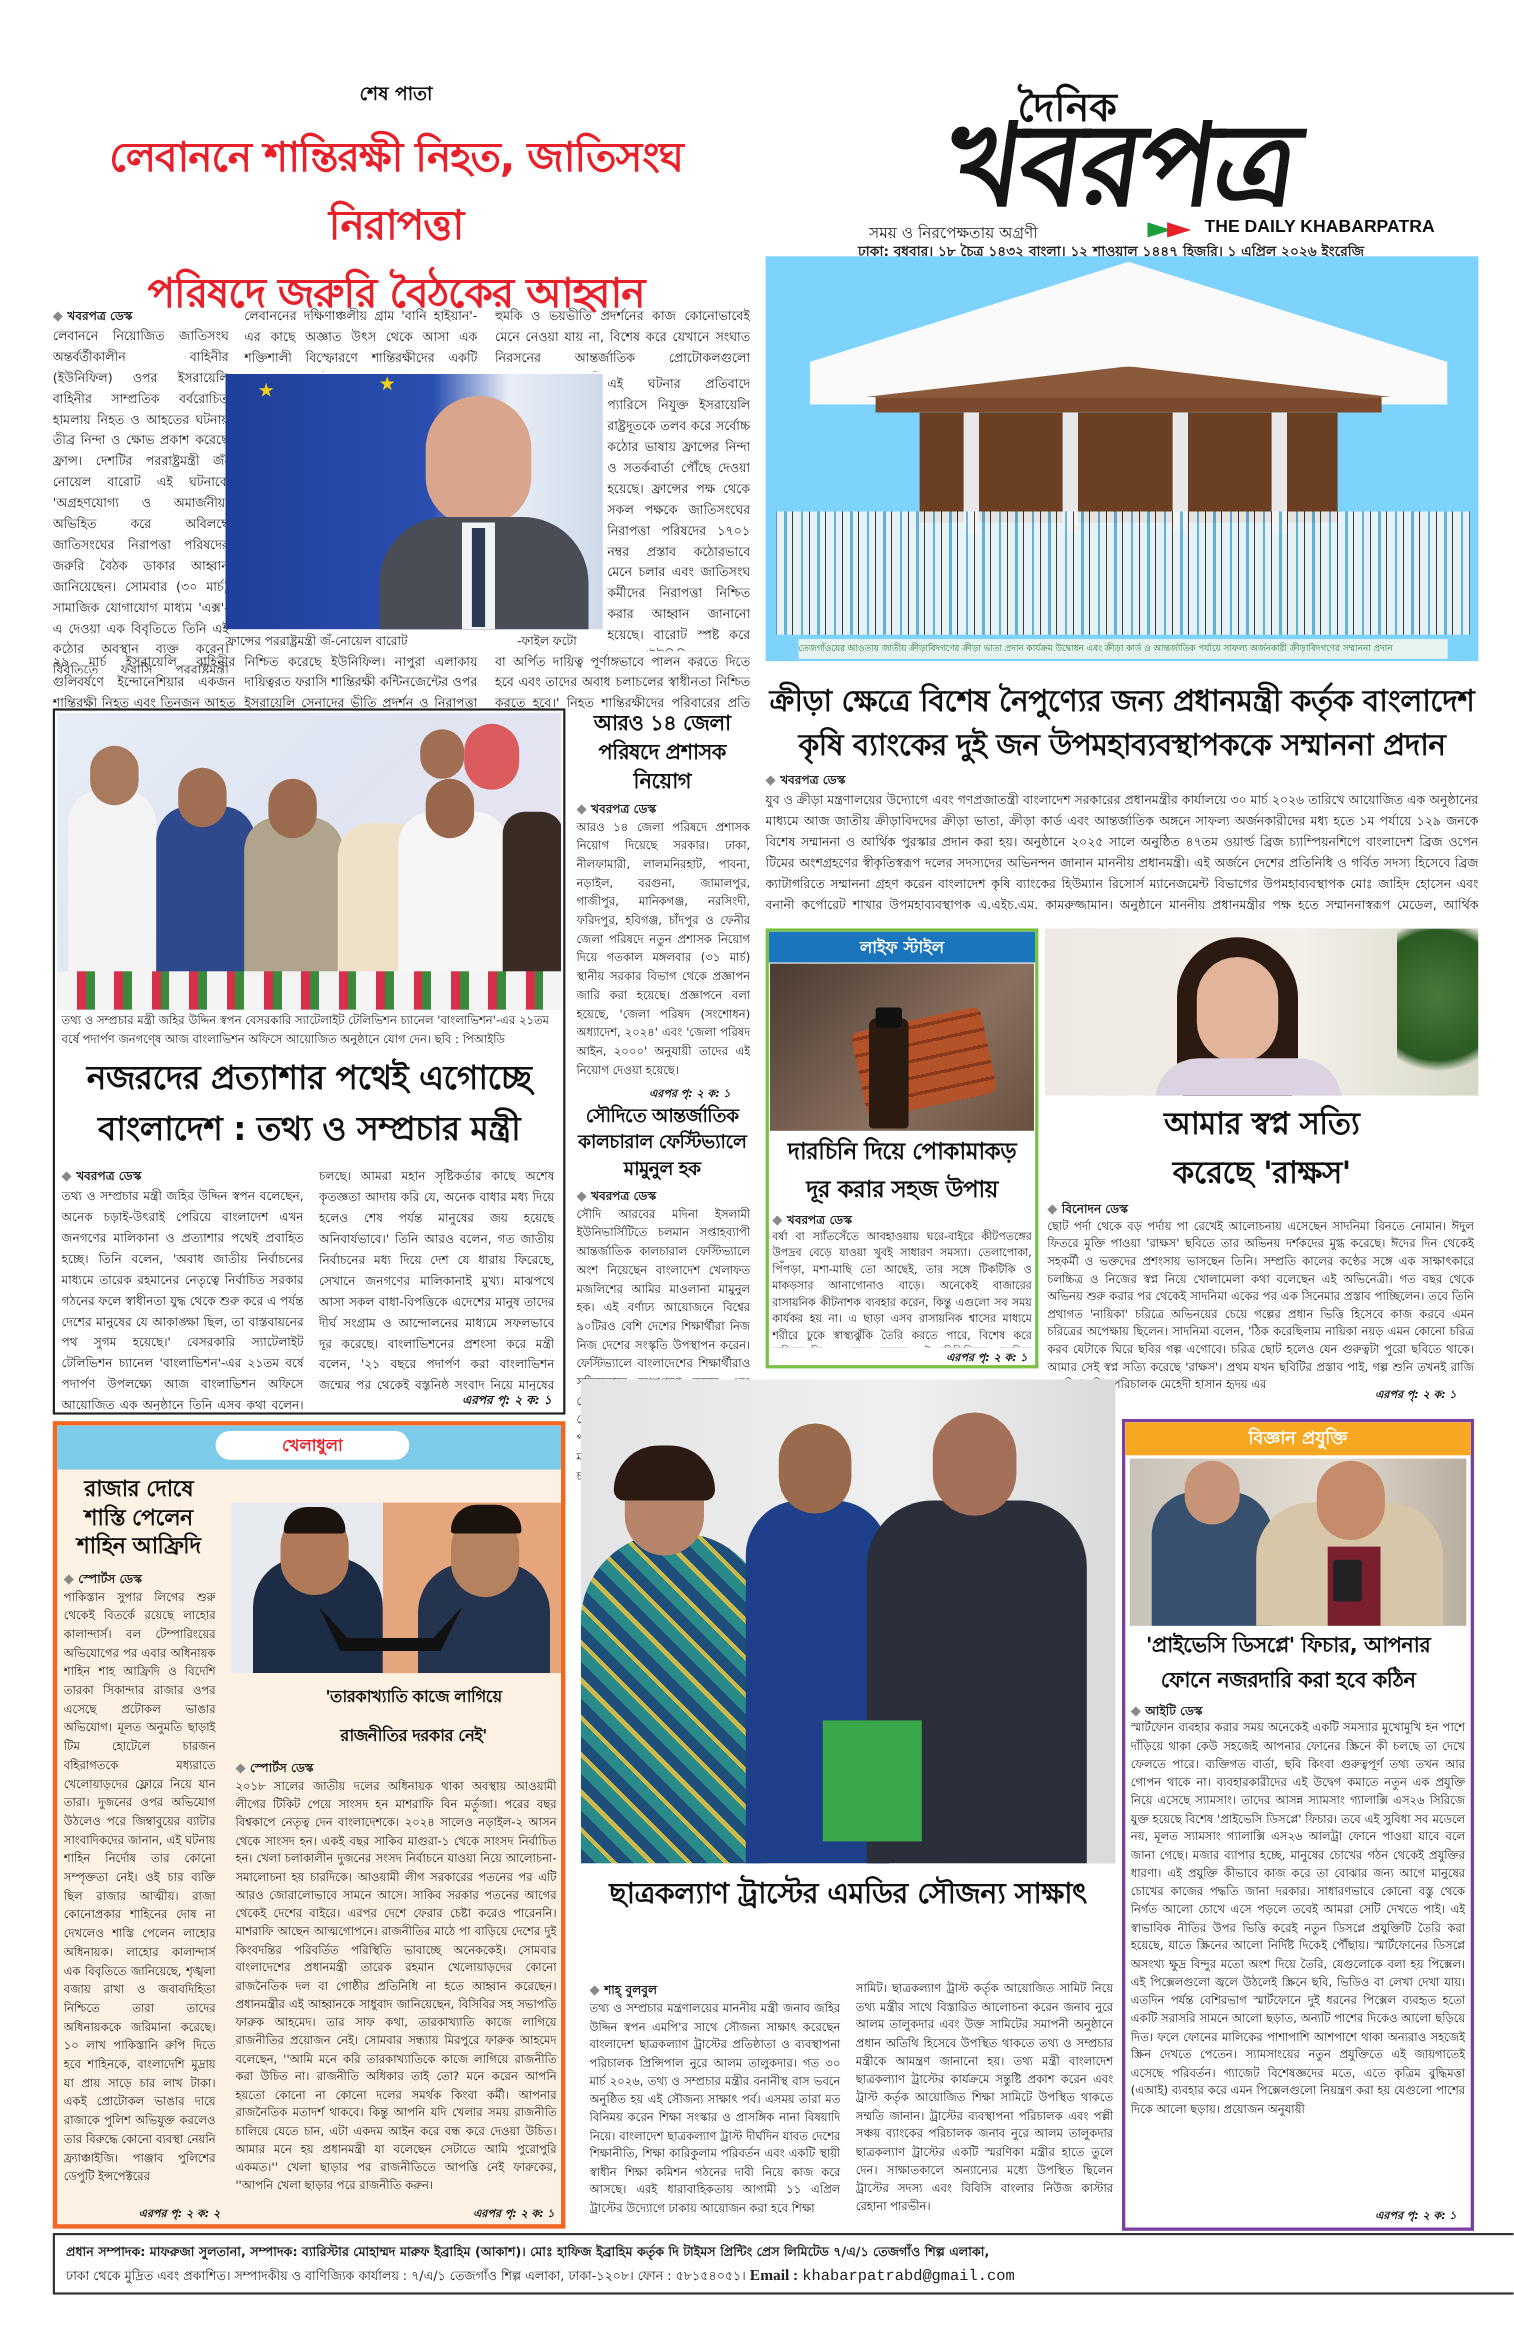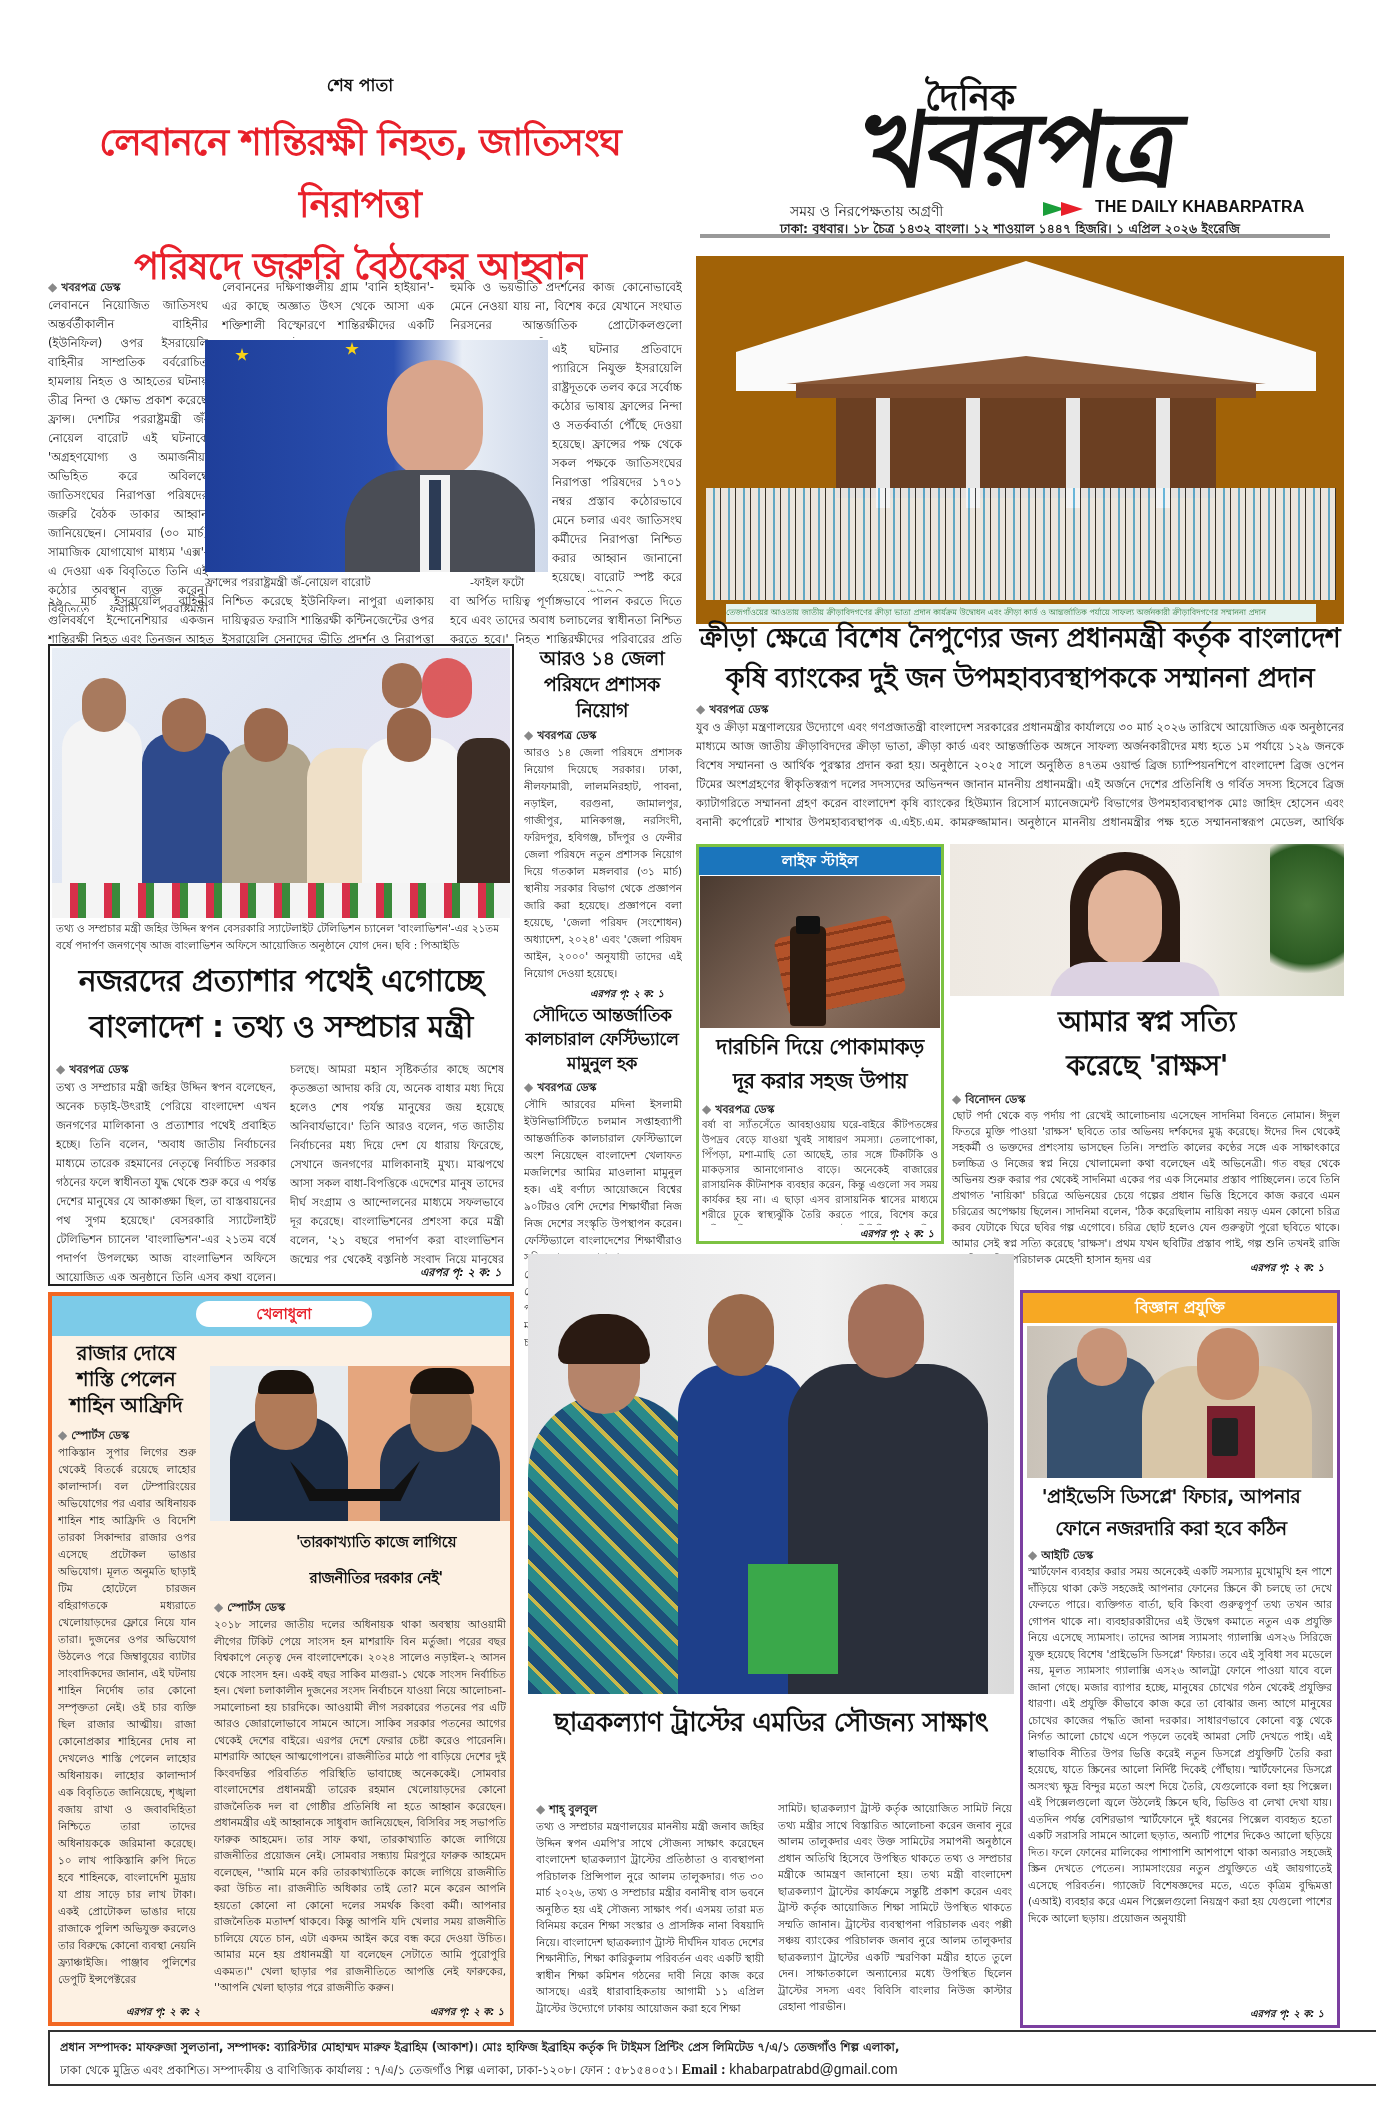--- a/index.html
+++ b/index.html
@@ -54,21 +54,21 @@
   <div style="position:absolute;left:224px;top:140px;width:12px;height:90px;background:#2c3b55"></div>
 </div>
 <div class="abs caption" style="left:205px;top:574px;width:220px">ফ্রান্সের পররাষ্ট্রমন্ত্রী জঁ-নোয়েল বারোট</div>
 <div class="abs caption" style="left:470px;top:574px;width:80px">-ফাইল ফটো</div>
 
 <div class="abs txt" style="left:552px;top:340px;width:130px;height:252px;overflow:hidden">এই ঘটনার প্রতিবাদে প্যারিসে নিযুক্ত ইসরায়েলি রাষ্ট্রদূতকে তলব করে সর্বোচ্চ কঠোর ভাষায় ফ্রান্সের নিন্দা ও সতর্কবার্তা পৌঁছে দেওয়া হয়েছে। ফ্রান্সের পক্ষ থেকে সকল পক্ষকে জাতিসংঘের নিরাপত্তা পরিষদের ১৭০১ নম্বর প্রস্তাব কঠোরভাবে মেনে চলার এবং জাতিসংঘ কর্মীদের নিরাপত্তা নিশ্চিত করার আহ্বান জানানো হয়েছে। বারোট স্পষ্ট করে বলেন, 'ইউনিফিলকে তাদের ম্যান্ডেট</div>
 <div class="abs txt" style="left:48px;top:592px;width:166px;height:58px;overflow:hidden">২৯ মার্চ ইসরায়েলি বাহিনীর গুলিবর্ষণে ইন্দোনেশিয়ার একজন শান্তিরক্ষী নিহত এবং তিনজন আহত হন। এর রেশ কাটতে না কাটতেই ৩০ মার্চ পৃথক এক বিস্ফোরণে আরও দুই ইন্দোনেশীয় শান্তিরক্ষী প্রাণ হারান এবং দুইজন গুরুতর আহত হন। এছাড়া</div>
 <div class="abs txt" style="left:222px;top:592px;width:212px;height:58px;overflow:hidden">নিশ্চিত করেছে ইউনিফিল। নাপুরা এলাকায় দায়িত্বরত ফরাসি শান্তিরক্ষী কন্টিনজেন্টের ওপর ইসরায়েলি সেনাদের ভীতি প্রদর্শন ও নিরাপত্তা হুমকির ঘটনায় চরম অসন্তোষ প্রকাশ করেছে প্যারিস। জঁ-নোয়েল বারোট বলেন, 'ইসরায়েলি সেনাদের এই ধরনের</div>
 <div class="abs txt" style="left:450px;top:592px;width:232px;height:58px;overflow:hidden">বা অর্পিত দায়িত্ব পূর্ণাঙ্গভাবে পালন করতে দিতে হবে এবং তাদের অবাধ চলাচলের স্বাধীনতা নিশ্চিত করতে হবে।' নিহত শান্তিরক্ষীদের পরিবারের প্রতি গভীর সমবেদনা জানিয়ে ইন্দোনেশিয়ার সাথে সংহতি প্রকাশ করেছে ফ্রান্স।</div>
 
-<div class="photo" style="left:696px;top:256px;width:648px;height:368px;background:#a16207">
+<div class="photo" style="left:696px;top:233px;width:648px;height:368px;background:#7dd3fc">
   <div style="position:absolute;left:40px;top:5px;width:580px;height:130px;background:#fafafa;clip-path:polygon(50% 0,100% 70%,100% 100%,0 100%,0 70%)"></div>
   <div style="position:absolute;left:90px;top:100px;width:480px;height:28px;background:#8a5a3a;clip-path:polygon(50% 0,100% 100%,0 100%)"></div>
   <div style="position:absolute;left:100px;top:128px;width:460px;height:14px;background:#7b4a2c"></div>
   <div style="position:absolute;left:140px;top:142px;width:380px;height:100px;background:#6b3f22"></div>
   <div style="position:absolute;left:180px;top:142px;width:14px;height:110px;background:#e8e8e8"></div>
   <div style="position:absolute;left:270px;top:142px;width:14px;height:110px;background:#e8e8e8"></div>
   <div style="position:absolute;left:370px;top:142px;width:14px;height:110px;background:#e8e8e8"></div>
   <div style="position:absolute;left:460px;top:142px;width:14px;height:110px;background:#e8e8e8"></div>
   <div style="position:absolute;left:10px;top:232px;width:630px;height:112px;background:repeating-linear-gradient(90deg,#f4f4f4 0 7px,#5bb0d8 7px 9px,#f4f4f4 9px 14px,#2c2c2c 14px 15px);opacity:.9"></div>
   <div style="position:absolute;left:30px;top:348px;width:590px;font-size:8px;line-height:18px;color:#2b7a3a;white-space:nowrap;overflow:hidden;background:#e6f3ef">তেজগাঁওয়ের আওতায় জাতীয় ক্রীড়াবিদগণের ক্রীড়া ভাতা প্রদান কার্যক্রম উদ্বোধন এবং ক্রীড়া কার্ড ও আন্তর্জাতিক পর্যায়ে সাফল্য অর্জনকারী ক্রীড়াবিদগণের সম্মাননা প্রদান</div>
@@ -204,15 +204,15 @@
 </div>
 <div class="abs byline" style="left:536px;top:1800px"><span class="dia">◆</span><span>শাহ্ বুলবুল</span></div>
 <div class="abs txt" style="left:536px;top:1818px;width:228px;height:210px;overflow:hidden;font-size:10.5px;line-height:16.5px">তথ্য ও সম্প্রচার মন্ত্রণালয়ের মাননীয় মন্ত্রী জনাব জহির উদ্দিন স্বপন এমপি'র সাথে সৌজন্য সাক্ষাৎ করেছেন বাংলাদেশ ছাত্রকল্যাণ ট্রাস্টের প্রতিষ্ঠাতা ও ব্যবস্থাপনা পরিচালক প্রিন্সিপাল নুরে আলম তালুকদার। গত ৩০ মার্চ ২০২৬, তথ্য ও সম্প্রচার মন্ত্রীর বনানীস্থ বাস ভবনে অনুষ্ঠিত হয় এই সৌজন্য সাক্ষাৎ পর্ব। এসময় তারা মত বিনিময় করেন শিক্ষা সংস্কার ও প্রাসঙ্গিক নানা বিষয়াদি নিয়ে। বাংলাদেশ ছাত্রকল্যাণ ট্রাস্ট দীর্ঘদিন যাবত দেশের শিক্ষানীতি, শিক্ষা কারিকুলাম পরিবর্তন এবং একটি স্থায়ী স্বাধীন শিক্ষা কমিশন গঠনের দাবী নিয়ে কাজ করে আসছে। এরই ধারাবাহিকতায় আগামী ১১ এপ্রিল ট্রাস্টের উদ্যোগে ঢাকায় আয়োজন করা হবে শিক্ষা</div>
 <div class="abs txt" style="left:778px;top:1800px;width:234px;height:228px;overflow:hidden;font-size:10.5px;line-height:16.5px">সামিট। ছাত্রকল্যাণ ট্রাস্ট কর্তৃক আয়োজিত সামিট নিয়ে তথ্য মন্ত্রীর সাথে বিস্তারিত আলোচনা করেন জনাব নুরে আলম তালুকদার এবং উক্ত সামিটের সমাপনী অনুষ্ঠানে প্রধান অতিথি হিসেবে উপস্থিত থাকতে তথ্য ও সম্প্রচার মন্ত্রীকে আমন্ত্রণ জানানো হয়। তথ্য মন্ত্রী বাংলাদেশ ছাত্রকল্যাণ ট্রাস্টের কার্যক্রমে সন্তুষ্টি প্রকাশ করেন এবং ট্রাস্ট কর্তৃক আয়োজিত শিক্ষা সামিটে উপস্থিত থাকতে সম্মতি জানান। ট্রাস্টের ব্যবস্থাপনা পরিচালক এবং পল্লী সঞ্চয় ব্যাংকের পরিচালক জনাব নুরে আলম তালুকদার ছাত্রকল্যাণ ট্রাস্টের একটি স্মরণিকা মন্ত্রীর হাতে তুলে দেন। সাক্ষাতকালে অন্যান্যের মধ্যে উপস্থিত ছিলেন ট্রাস্টের সদস্য এবং বিবিসি বাংলার নিউজ কাস্টার রেহানা পারভীন।</div>
 
 <div class="abs" style="left:48px;top:2030px;width:1360px;height:56px;border:2px solid #333;background:#fff;padding:4px 10px;font-size:11.5px;line-height:22px;color:#222">
   <div style="white-space:nowrap;overflow:hidden;font-weight:bold">প্রধান সম্পাদক: মাফরুজা সুলতানা, সম্পাদক: ব্যারিস্টার মোহাম্মদ মারুফ ইব্রাহিম (আকাশ)। মোঃ হাফিজ ইব্রাহিম কর্তৃক দি টাইমস প্রিন্টিং প্রেস লিমিটেড ৭/এ/১ তেজগাঁও শিল্প এলাকা,</div>
   <div style="white-space:nowrap;overflow:hidden">
     <span>ঢাকা থেকে মুদ্রিত এবং প্রকাশিত। সম্পাদকীয় ও বাণিজ্যিক কার্যালয় : ৭/এ/১ তেজগাঁও শিল্প এলাকা, ঢাকা-১২০৮। ফোন : ৫৮১৫৪০৫১।</span>
     <span style="font-family:'Liberation Serif',serif;font-weight:bold;font-size:14px">Email :</span>
-    <span style="font-family:Liberation Sans, sans-serif;font-size:14px">khabarpatrabd@gmail.com</span>
+    <span style="font-family:Liberation Mono, monospace;font-size:14px">khabarpatrabd@gmail.com</span>
   </div>
 </div>
 
 </body></html>

